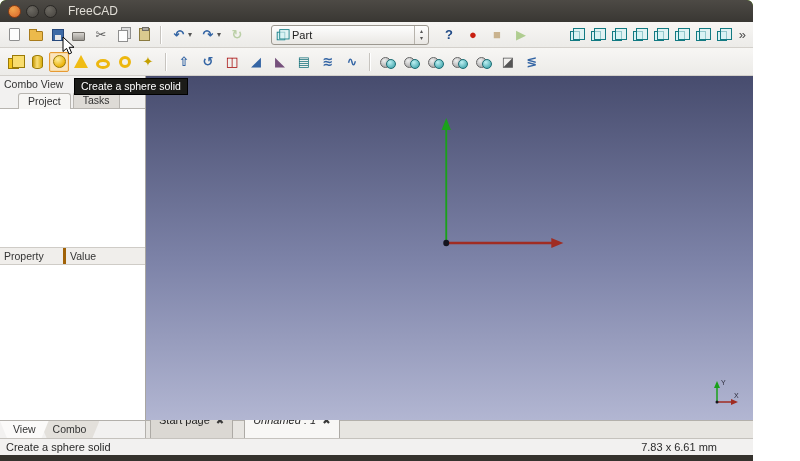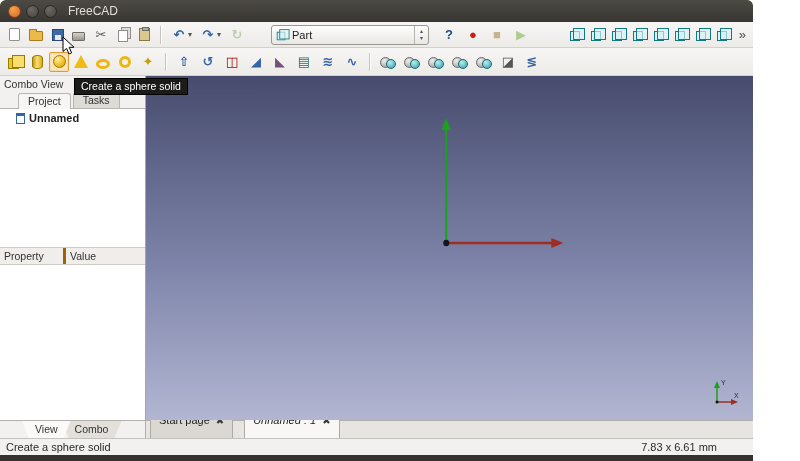--- a/index.html
+++ b/index.html
@@ -82,21 +82,21 @@
   .ph-cell { width:66px; padding:2px 4px; border-right:3px solid #a16207; }
   .ph-cell.v { flex:1; border-right:none; }
   .prop-body { flex:1.15; background:#fff; }
 
   #viewport { position:relative; flex:1; overflow:hidden; }
   .vp { position:absolute; inset:0; width:100%; height:100%; }
   .mini-axis { position:absolute; right:10px; bottom:12px; }
 
   
   #bottom-strip { height:18px; display:flex; background:#e7e5e1; border-top:1px solid #b3b0ab; }
-  .panel-bottom-tabs { width:146px; min-width:146px; display:flex; padding-left:22px; background:#f2f1f0; border-right:1px solid #b3b0ab; }
+  .panel-bottom-tabs { width:146px; min-width:146px; display:flex; padding-left:0; background:#f2f1f0; border-right:1px solid #b3b0ab; }
   .btab { position:relative; font-size:10.5px; color:#333; padding:2px 13px; background:#e3e0db;
           clip-path:polygon(0 0,100% 0,calc(100% - 7px) 100%,7px 100%); margin-right:-9px; }
   .btab.active { background:#fbfaf9; z-index:2; }
   .mdi-tabs { display:flex; align-items:flex-end; padding-left:4px; flex:1; }
   .mtab { display:inline-flex; align-items:center; gap:6px; font-size:11px; color:#222; padding:1px 8px 12px;
           background:#dbd8d3; border:1px solid #adaaa5; border-bottom:none; border-radius:3px 3px 0 0; margin-right:1px; }
   .mtab.active { background:#f8f7f5; margin-left:10px;font-style:italic; }
   .tclose { font-size:10px; font-weight:bold; color:#3a3a3a; }
 
   #status-bar { height:17px; display:flex; align-items:center; font-size:11px; color:#2b2b2b;
@@ -283,24 +283,20 @@
 
   <div id="main">
 
     <div id="left-panel">
       <div class="panel-title">Combo View</div>
       <div class="panel-tabs">
         <span class="ptab active">Project</span>
         <span class="ptab">Tasks</span>
       </div>
       <div class="tree">
-        <div class="tree-item child">
-          <span class="doc-icon"></span>
-          <b>Unnamed</b>
-        </div>
       </div>
       <div class="prop-header">
         <span class="ph-cell">Property</span>
         <span class="ph-cell v">Value</span>
       </div>
       <div class="prop-body"></div>
     </div>
 
     <div id="viewport">
       <svg class="vp" viewBox="0 0 653 344" preserveAspectRatio="none">

